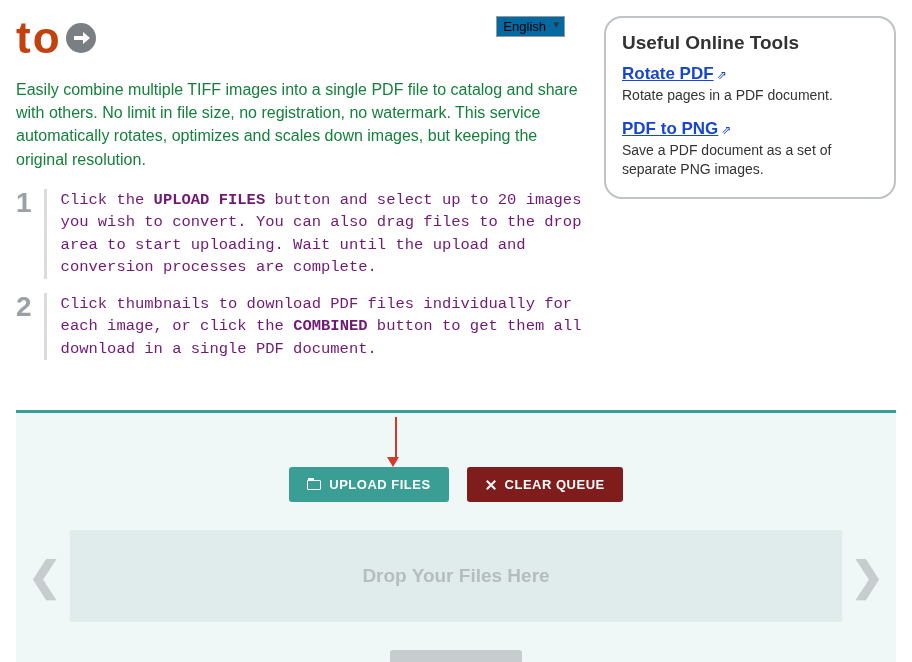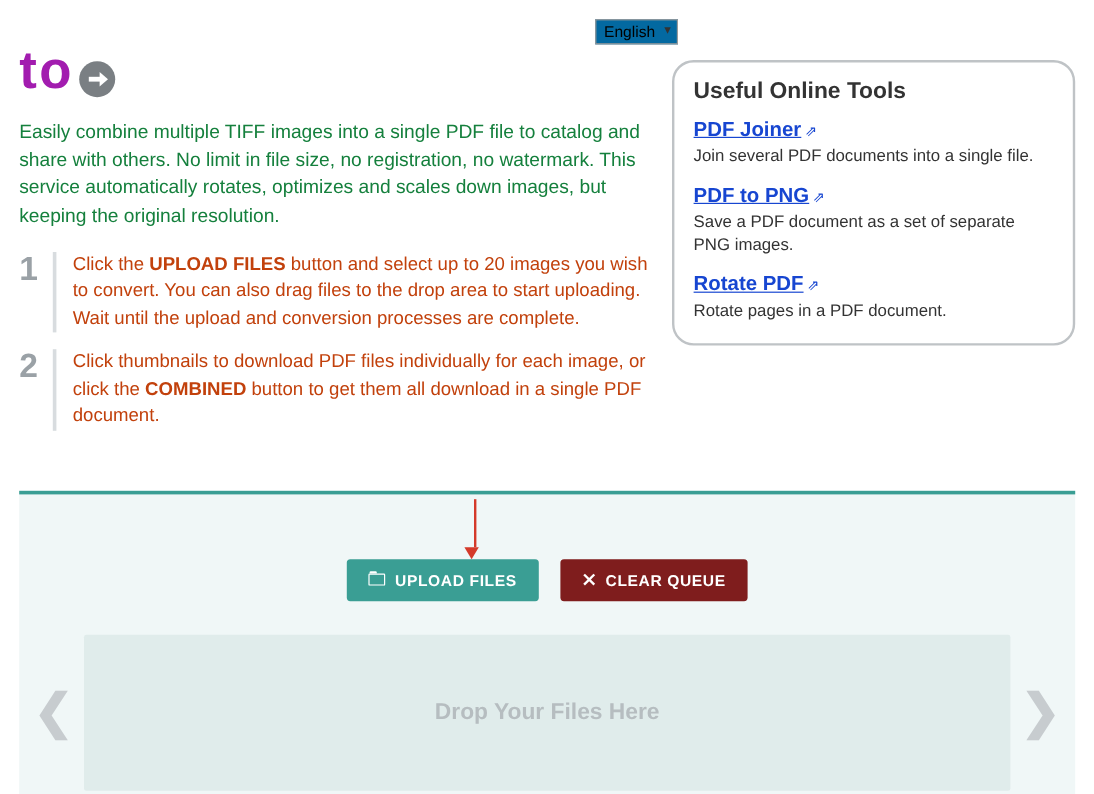--- a/index.html
+++ b/index.html
@@ -2,36 +2,36 @@
 <html><head>
   <meta charset="utf-8">
   <style>
     * { box-sizing: border-box; margin: 0; padding: 0; }
     body { font-family: Arial, Helvetica, sans-serif; color: #333; background: #fff; padding: 16px; }
     .container { max-width: 912px; margin: 0 auto; }
     .top-row { display: flex; gap: 20px; align-items: flex-start; }
     .left-col { flex: 1; min-width: 0; }
     .logo { display: flex; align-items: center; gap: 6px; font-weight: 800; font-size: 48px; letter-spacing: 2px; line-height: 1; margin-bottom: 18px; }
     .logo-tiff { color: #3a9e94; }
-    .logo-to { color: #a21caf; font-weight: 700; display: inline-flex; align-items: flex-end; gap: 4px; font-size: 44px; margin-top: 21px; }
+    .logo-to { color: #c2410c; font-weight: 700; display: inline-flex; align-items: center; gap: 4px; font-size: 44px; }
     .logo-to-icon { width: 30px; height: 30px; background: #7a7f83; border-radius: 50%; position: relative; display: inline-block; }
     .logo-to-icon::before { content: ''; position: absolute; left: 8px; top: 13px; width: 12px; height: 4px; background: #fff; }
     .logo-to-icon::after { content: ''; position: absolute; left: 17px; top: 9px; border-left: 7px solid #fff; border-top: 6px solid transparent; border-bottom: 6px solid transparent; }
     .logo-pdf { color: #ef7e63; }
     .intro { color: #15803d; font-size: 16px; line-height: 1.45; margin-bottom: 18px; }
     .steps { list-style: none; }
     .step { display: flex; gap: 14px; margin-bottom: 14px; }
     .step-num { font-size: 28px; font-weight: 700; color: #9aa1a6; line-height: 1; padding-right: 12px; border-right: 3px solid #d8dcdf; }
-    .step-text { font-size: 15.5px; line-height: 1.45; color: #c2410c; flex: 1; }
+    .step-text { font-size: 15.5px; line-height: 1.45; color: #701a75; flex: 1; font-family: Liberation Mono, monospace; }
     .step-text strong { font-weight: 700; }
     .lang-wrap { position: absolute; margin-left: 480px; }
     .lang-select { border: 1px solid #999; font-size: 13px; padding: 2px 18px 2px 6px; background: #0369a1; appearance: none; position: relative; text-align: right; }
     .lang-select-wrap { position: relative; display: inline-block; }
     .lang-select-wrap::after { content: '▾'; position: absolute; right: 6px; top: 2px; font-size: 11px; pointer-events: none; color: #333; }
-    .sidebar { width: 336px; border: 2px solid #bfc3c6; border-radius: 18px; padding: 14px 16px 18px 16px; flex-shrink: 0; margin-top: 34px; }
+    .sidebar { width: 292px; border: 2px solid #bfc3c6; border-radius: 18px; padding: 14px 16px 18px 16px; flex-shrink: 0; }
     .sidebar h3 { font-size: 19px; font-weight: 700; color: #333; margin-bottom: 10px; }
     .tool { margin-bottom: 14px; }
     .tool:last-child { margin-bottom: 0; }
     .tool a { color: #1746d1; font-size: 17px; font-weight: 700; text-decoration: underline; }
     .tool .ext-icon { color: #1746d1; font-size: 12px; margin-left: 3px; text-decoration: none; }
     .tool p { font-size: 14px; color: #333; line-height: 1.35; margin-top: 2px; }
     .upload-area { margin-top: 36px; border-top: 3px solid #3a9e94; border-bottom: 3px solid #3a9e94; background: #f0f7f7; padding: 0; position: relative; }
     .arrow { position: absolute; left: 376px; top: 4px; }
     .arrow-line { width: 2px; height: 40px; background: #d43a2a; margin: 0 auto; }
     .arrow-head { width: 0; height: 0; border-left: 6px solid transparent; border-right: 6px solid transparent; border-top: 10px solid #d43a2a; margin-left: -5px; }
@@ -44,21 +44,21 @@
     .icon-folder { border: 1.5px solid #fff; border-radius: 1px; position: relative; width: 14px; height: 10px; }
     .icon-folder::before { content: ''; position: absolute; top: -3px; left: 0; width: 6px; height: 2px; background: #fff; border-radius: 1px 1px 0 0; }
     .icon-x { position: relative; width: 12px; height: 12px; }
     .icon-x::before, .icon-x::after { content: ''; position: absolute; left: 5px; top: 0; width: 2px; height: 12px; background: #fff; }
     .icon-x::before { transform: rotate(45deg); }
     .icon-x::after { transform: rotate(-45deg); }
     .icon-check { width: 14px; height: 10px; position: relative; }
     .icon-check::after { content: ''; position: absolute; left: 3px; top: 0; width: 5px; height: 9px; border-right: 2px solid #fff; border-bottom: 2px solid #fff; transform: rotate(45deg); }
     .drop-row { display: flex; align-items: center; gap: 6px; padding: 0 10px 28px 10px; }
     .nav-arrow { font-size: 40px; color: #c7cccf; font-weight: 700; cursor: pointer; user-select: none; line-height: 1; padding: 0 2px; }
-    .drop-zone { flex: 1; background: #e0eceb; height: 130px; display: flex; align-items: center; justify-content: center; color: #b6bdc0; font-size: 19px; font-weight: 700; border-radius: 2px; }
+    .drop-zone { flex: 1; background: #e0eceb; height: 92px; display: flex; align-items: center; justify-content: center; color: #b6bdc0; font-size: 19px; font-weight: 700; border-radius: 2px; }
     .combined-row { display: flex; justify-content: center; padding-bottom: 30px; }
   </style>
 </head>
 <body>
 
 <div class="container">
   <div class="top-row">
     <div class="left-col">
       <div class="lang-wrap">
         <div class="lang-select-wrap">
@@ -85,30 +85,26 @@
           <div class="step-num">2</div>
           <div class="step-text">
             <span>Click thumbnails to download PDF files individually for each image, or click the </span><strong>COMBINED</strong><span> button to get them all download in a single PDF document.</span>
           </div>
         </li>
       </ol>
     </div>
     <aside class="sidebar">
       <h3>Useful Online Tools</h3>
       <div class="tool">
-        <a href="#"><span>PDF Joiner</span></a><span class="ext-icon">⇗</span>
-        <p>Join several PDF documents into a single file.</p>
+        <a href="#"><span>Rotate PDF</span></a><span class="ext-icon">⇗</span>
+        <p>Rotate pages in a PDF document.</p>
       </div>
       <div class="tool">
         <a href="#"><span>PDF to PNG</span></a><span class="ext-icon">⇗</span>
         <p>Save a PDF document as a set of separate PNG images.</p>
-      </div>
-      <div class="tool">
-        <a href="#"><span>Rotate PDF</span></a><span class="ext-icon">⇗</span>
-        <p>Rotate pages in a PDF document.</p>
       </div>
     </aside>
   </div>
 
   <div class="upload-area">
     <div class="arrow">
       <div class="arrow-line"></div>
       <div class="arrow-head"></div>
     </div>
     <div class="btn-row">

